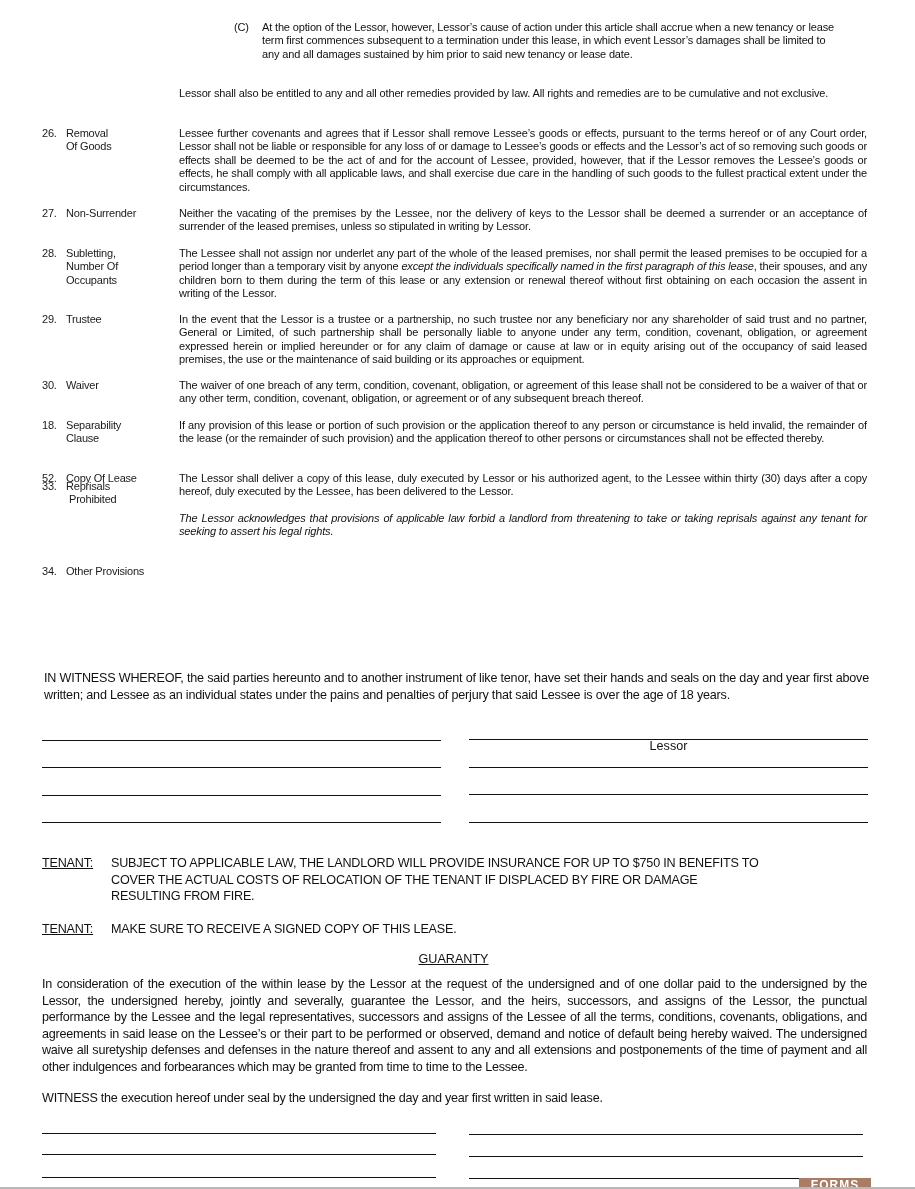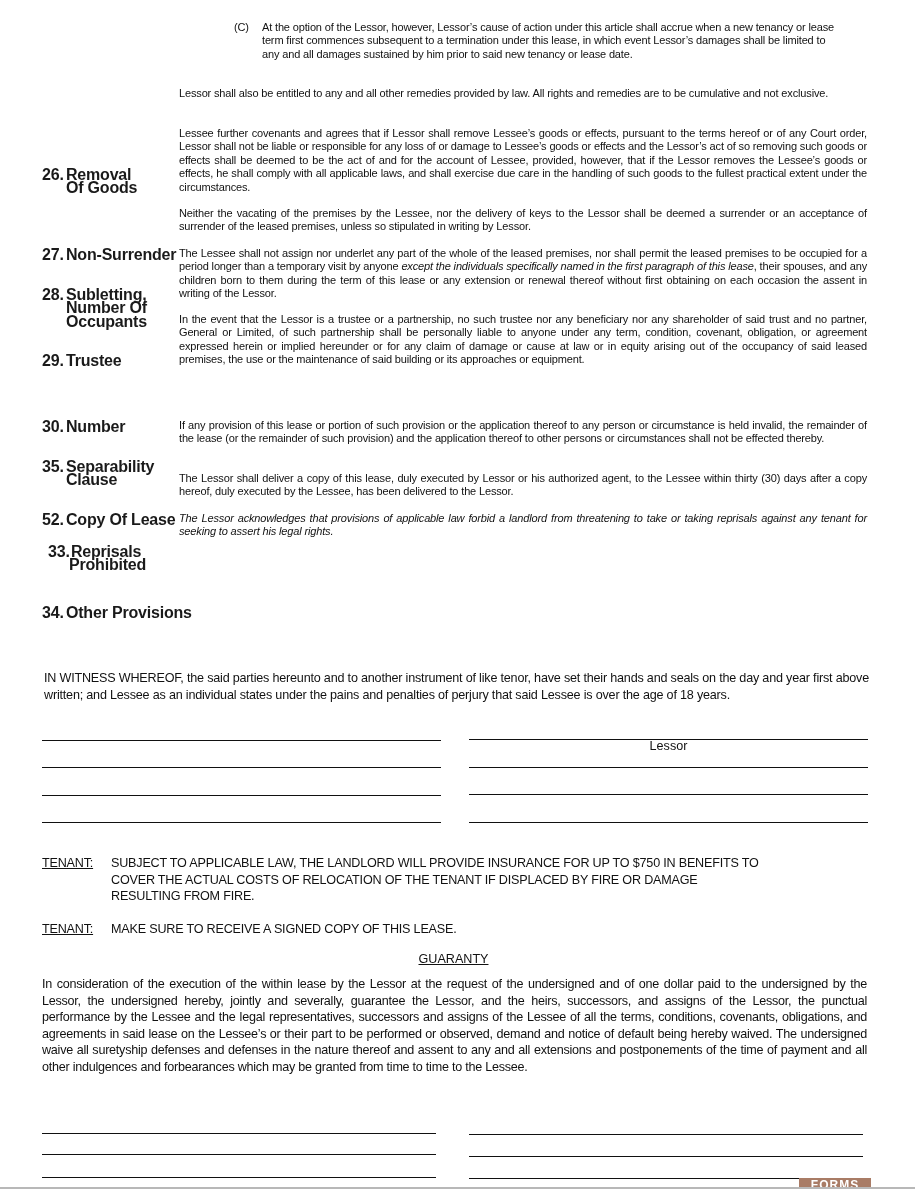--- a/index.html
+++ b/index.html
@@ -7,21 +7,21 @@
     width: 915px; height: 1189px; overflow: hidden; position: relative;
     background: #ffffff; color: #111111;
     font-family: "Liberation Sans", "DejaVu Sans", sans-serif;
   }
   .page { position: absolute; left: 0; top: 0; width: 915px; height: 1189px; }
   .small { font-size: 11px; line-height: 13.4px; letter-spacing: -0.15px; }
   .abs { position: absolute; }
   .clause-c-label { left: 234px; top: 21px; }
   .clause-c-text { left: 262px; top: 21px; width: 580px; }
   .remedies { left: 179px; top: 87px; width: 688px; text-align: justify; }
-  .art-label { position: absolute; left: 42px; font-weight: bold; font-size: 16px; line-height: 13.4px; letter-spacing: -0.2px; color: #1a1a1a; margin-top: 41px; }
+  .art-label { position: absolute; left: 42px; font-weight: normal; font-size: 11px; line-height: 13.4px; letter-spacing: -0.2px; color: #1a1a1a; }
   .art-num { display: inline-block; width: 24px; }
   .art-title-line2 { padding-left: 24px; display: block; }
   .art-body { position: absolute; left: 179px; width: 688px; font-size: 11px; line-height: 13.4px; text-align: justify; letter-spacing: -0.15px; }
   .witness { left: 44px; top: 670px; width: 825px; font-size: 12.6px; line-height: 16.5px; text-align: justify; letter-spacing: -0.2px; }
   .sig-line { position: absolute; height: 0; border-top: 1.3px solid #111; }
   .sig-label { position: absolute; font-size: 12.6px; text-align: center; }
   .tenant { font-size: 12.6px; line-height: 16.5px; letter-spacing: -0.2px; }
   .tenant-label { position: absolute; left: 42px; text-decoration: underline; }
   .tenant-text { position: absolute; left: 111px; width: 650px; }
   .guaranty-title { left: 0; width: 907px; top: 952px; text-align: center; font-size: 12.6px; text-decoration: underline; }
@@ -58,35 +58,36 @@
     <span class="art-title-line2">Occupants</span>
   </div>
   <div class="art-body" style="top:247px;"><span>The Lessee shall not assign nor underlet any part of the whole of the leased premises, nor shall permit the leased premises to be occupied for a period longer than a temporary visit by anyone </span><i>except the individuals specifically named in the first paragraph of this lease</i><span>, their spouses, and any children born to them during the term of this lease or any extension or renewal thereof without first obtaining on each occasion the assent in writing of the Lessor.</span></div>
 
   <div class="art-label" style="top:313px;">
     <span class="art-num">29.</span><span>Trustee</span>
   </div>
   <div class="art-body" style="top:313px;">In the event that the Lessor is a trustee or a partnership, no such trustee nor any beneficiary nor any shareholder of said trust and no partner, General or Limited, of such partnership shall be personally liable to anyone under any term, condition, covenant, obligation, or agreement expressed herein or implied hereunder or for any claim of damage or cause at law or in equity arising out of the occupancy of said leased premises, the use or the maintenance of said building or its approaches or equipment.</div>
 
   <div class="art-label" style="top:379px;">
-    <span class="art-num">30.</span><span>Number</span>
+    <span class="art-num">30.</span><span>Waiver</span>
   </div>
+  <div class="art-body" style="top:379px;">The waiver of one breach of any term, condition, covenant, obligation, or agreement of this lease shall not be considered to be a waiver of that or any other term, condition, covenant, obligation, or agreement or of any subsequent breach thereof.</div>
 
   <div class="art-label" style="top:419px;">
-    <span class="art-num">35.</span><span>Separability</span>
+    <span class="art-num">18.</span><span>Separability</span>
     <span class="art-title-line2">Clause</span>
   </div>
   <div class="art-body" style="top:419px;">If any provision of this lease or portion of such provision or the application thereof to any person or circumstance is held invalid, the remainder of the lease (or the remainder of such provision) and the application thereof to other persons or circumstances shall not be effected thereby.</div>
 
   <div class="art-label" style="top:472px;">
     <span class="art-num">52.</span><span>Copy Of Lease</span>
   </div>
   <div class="art-body" style="top:472px;">The Lessor shall deliver a copy of this lease, duly executed by Lessor or his authorized agent, to the Lessee within thirty (30) days after a copy hereof, duly executed by the Lessee, has been delivered to the Lessor.</div>
 
-  <div class="art-label" style="top:504px;text-align:center;">
+  <div class="art-label" style="top:480px;">
     <span class="art-num">33.</span><span>Reprisals</span>
     <span class="art-title-line2" style="padding-left:27px;">Prohibited</span>
   </div>
   <div class="art-body" style="top:512px;font-style:italic;">The Lessor acknowledges that provisions of applicable law forbid a landlord from threatening to take or taking reprisals against any tenant for seeking to assert his legal rights.</div>
 
   <div class="art-label" style="top:565px;">
     <span class="art-num">34.</span><span>Other Provisions</span>
   </div>
 
   <div class="abs witness">IN WITNESS WHEREOF, the said parties hereunto and to another instrument of like tenor, have set their hands and seals on the day and year first above written; and Lessee as an individual states under the pains and penalties of perjury that said Lessee is over the age of 18 years.</div>
@@ -106,20 +107,21 @@
     <div class="tenant-label" style="top:855px;">TENANT:</div>
     <div class="tenant-text" style="top:855px;">SUBJECT TO APPLICABLE LAW, THE LANDLORD WILL PROVIDE INSURANCE FOR UP TO $750 IN BENEFITS TO COVER THE ACTUAL COSTS OF RELOCATION OF THE TENANT IF DISPLACED BY FIRE OR DAMAGE RESULTING FROM FIRE.</div>
   </div>
   <div class="tenant">
     <div class="tenant-label" style="top:921px;">TENANT:</div>
     <div class="tenant-text" style="top:921px;">MAKE SURE TO RECEIVE A SIGNED COPY OF THIS LEASE.</div>
   </div>
 
   <div class="abs guaranty-title">GUARANTY</div>
   <div class="abs guaranty-body">In consideration of the execution of the within lease by the Lessor at the request of the undersigned and of one dollar paid to the undersigned by the Lessor, the undersigned hereby, jointly and severally, guarantee the Lessor, and the heirs, successors, and assigns of the Lessor, the punctual performance by the Lessee and the legal representatives, successors and assigns of the Lessee of all the terms, conditions, covenants, obligations, and agreements in said lease on the Lessee’s or their part to be performed or observed, demand and notice of default being hereby waived.  The undersigned waive all suretyship defenses and defenses in the nature thereof and assent to any and all extensions and postponements of the time of payment and all other indulgences and forbearances which may be granted from time to time to the Lessee.</div>
+  <div class="abs guaranty-witness">WITNESS the execution hereof under seal by the undersigned the day and year first written in said lease.</div>
 
   <div class="sig-line" style="left:42px; top:1133px; width:394px;"></div>
   <div class="sig-line" style="left:469px; top:1134px; width:394px;"></div>
   <div class="sig-line" style="left:42px; top:1154px; width:394px;"></div>
   <div class="sig-line" style="left:469px; top:1156px; width:394px;"></div>
   <div class="sig-line" style="left:42px; top:1177px; width:394px;"></div>
   <div class="sig-line" style="left:469px; top:1178px; width:394px;"></div>
 
   <div class="forms-badge">FORMS</div>
   <div class="bottom-rule"></div>

